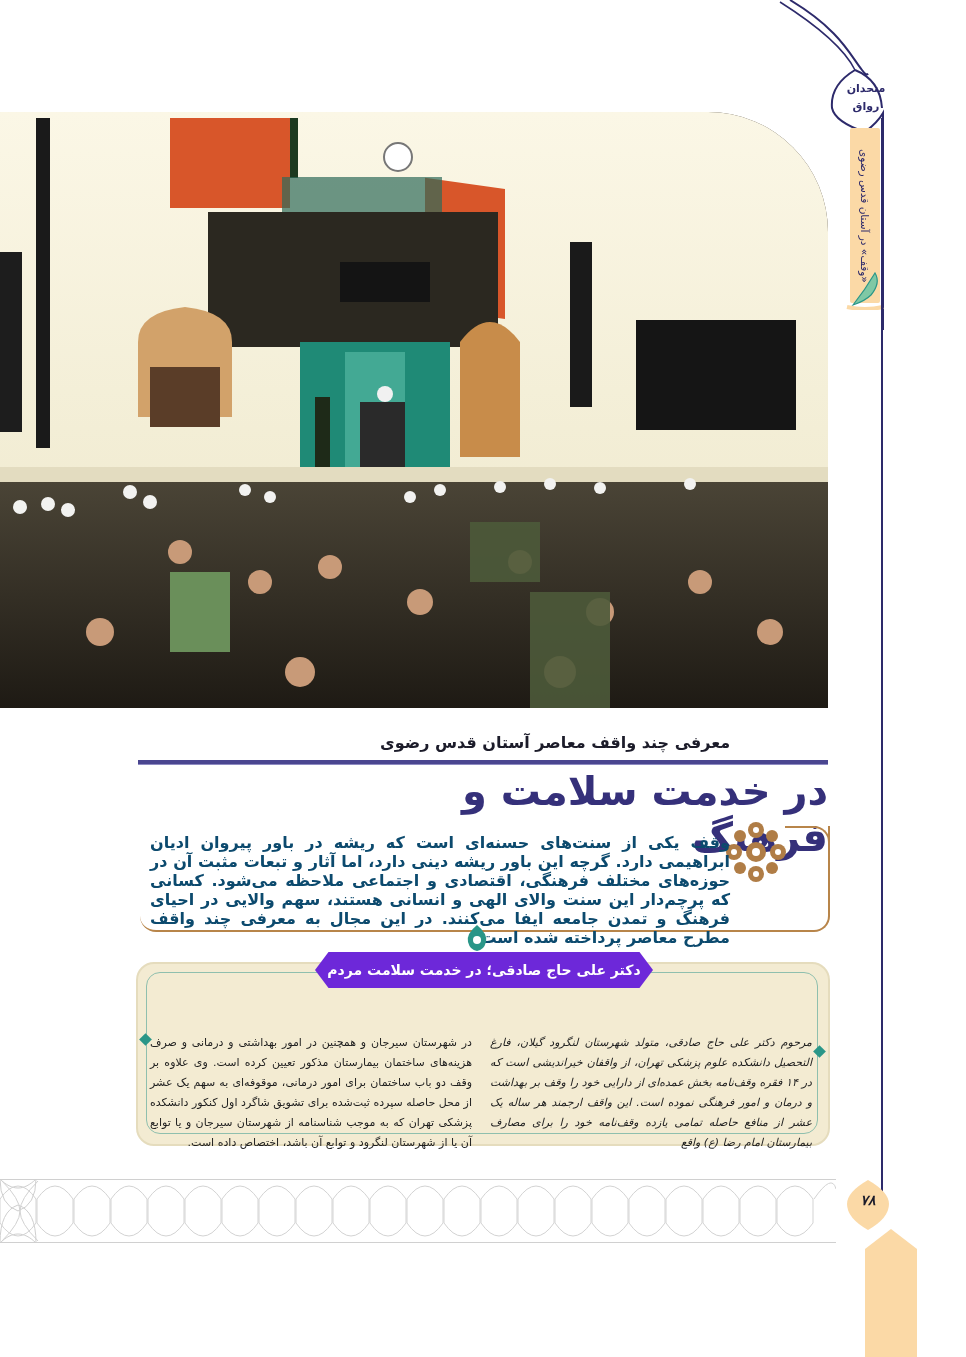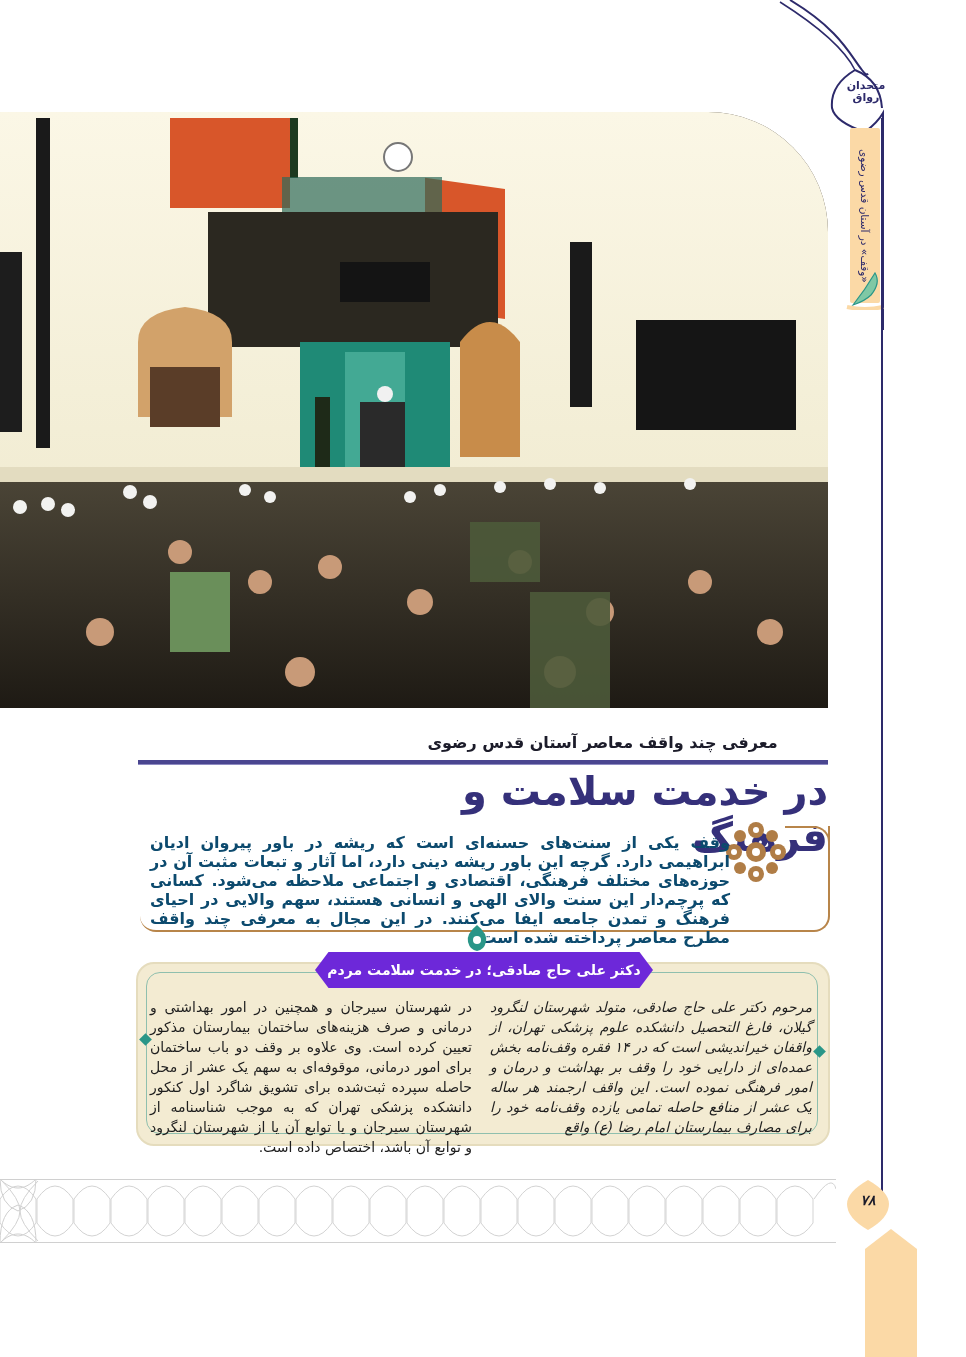--- a/index.html
+++ b/index.html
@@ -6,56 +6,56 @@
   body{width:966px;height:1357px;position:relative;background:#ffffff;overflow:hidden;font-family:"DejaVu Sans",sans-serif;}
   .abs{position:absolute;}
   
   #arch-svg{left:770px;top:0;width:196px;height:340px;}
   .side-band{left:850px;top:128px;width:30px;height:175px;background:#fbd9a6;border-radius:2px;}
   .side-band-text{position:absolute;left:0;top:0;width:30px;height:175px;writing-mode:vertical-rl;font-size:10.5px;color:#2d2a6b;display:flex;align-items:center;justify-content:center;direction:rtl;}
   .vline{left:881px;top:118px;width:2px;height:1080px;background:#2d2a6b;}
   
   .photo{left:0;top:112px;width:828px;height:596px;border-top-right-radius:120px;overflow:hidden;background:#3a3226;}
   
-  .kicker{left:380px;top:733px;width:445px;text-align:center;direction:rtl;font-size:16px;color:#1c1c2a;font-weight:bold;}
+  .kicker{left:380px;top:733px;width:445px;text-align:left;direction:rtl;font-size:16px;color:#1c1c2a;font-weight:bold;}
   .kicker-rule{left:138px;top:760px;width:690px;height:4px;background:#4a4690;}
   .kicker-rule2{left:138px;top:764px;width:690px;height:1px;background:#8e8bc2;}
   .title{left:380px;top:768px;width:448px;text-align:right;direction:rtl;font-size:40px;font-weight:bold;color:#35307a;letter-spacing:-1px;}
   
   .intro-box{left:140px;top:826px;width:688px;height:104px;border:2px solid #b8854a;border-left:none;border-top:none;border-radius:0 0 16px 16px;}
   .intro-box-top{left:785px;top:826px;width:43px;height:16px;border-top:2px solid #b8854a;border-right:2px solid #b8854a;border-top-right-radius:16px;}
   .intro-text{left:150px;top:833px;width:580px;direction:rtl;text-align:justify;text-align-last:right;font-size:16px;line-height:19px;color:#0c4a6e;font-weight:bold;}
   .ornament{left:722px;top:818px;width:68px;height:68px;}
   .teal-medallion{left:464px;top:924px;width:26px;height:28px;}
   
   .section-box{left:136px;top:962px;width:690px;height:180px;background:#f3ebd2;border-radius:18px;border:2px solid #e5dcbd;}
   .section-inner{left:146px;top:972px;width:670px;height:160px;border:1px solid #8fbfae;border-radius:14px;}
   .section-banner{left:315px;top:952px;width:338px;height:36px;background:#6d28d9;clip-path:polygon(4% 0,96% 0,100% 50%,96% 100%,4% 100%,0 50%);display:flex;align-items:center;justify-content:center;}
   .section-banner-title{color:#ffffff;font-size:14px;font-weight:bold;direction:rtl;}
-  .col{direction:rtl;text-align:justify;text-align-last:right;font-size:14px;line-height:20px;color:#1e1e1e;}
+  .col{direction:rtl;text-align:justify;text-align-last:right;font-size:11px;line-height:20px;color:#1e1e1e;margin-top:36px;}
   .col-right{left:490px;top:997px;width:322px;font-style:italic;}
   .col-left{left:150px;top:997px;width:322px;}
   .dot{width:9px;height:9px;background:#2a9688;transform:rotate(45deg);}
   
   .footer-pattern{left:0;top:1179px;width:836px;height:64px;}
   .page-num-badge{left:847px;top:1180px;width:42px;height:50px;}
   .page-num{left:847px;top:1192px;width:42px;text-align:center;font-size:14px;font-weight:bold;color:#1c1c2a;font-style:italic;}
   .bottom-tab{left:865px;top:1229px;width:52px;height:128px;}
 </style>
 </head>
 <body>
 
 <svg class="abs" id="arch-svg" viewBox="0 0 196 340">
   <path d="M20 0 C 70 30, 80 55, 92 70 C 98 78, 96 72, 98 75" fill="none" stroke="#2d2a6b" stroke-width="2"></path>
   <path d="M10 2 Q 70 40 85 70" fill="none" stroke="#2d2a6b" stroke-width="1.5"></path>
   <path d="M85 70 Q 60 85 62 108 Q 65 122 95 132 Q 108 122 113 113 L 113 330" fill="none" stroke="#2d2a6b" stroke-width="2"></path>
   <path d="M85 70 Q 110 80 112 108" fill="none" stroke="#2d2a6b" stroke-width="2"></path>
 </svg>
 
-<div class="abs" style="left:840px;top:80px;width:52px;height:42px;color:#2d2a6b;font-size:11px;font-weight:bold;direction:rtl;text-align:center;line-height:12px;">متحدان رواق</div>
+<div class="abs" style="left:840px;top:80px;width:52px;height:42px;color:#2d2a6b;font-size:11px;font-weight:bold;direction:rtl;text-align:center;line-height:18px;">متحدان رواق</div>
 
 <div class="abs side-band">
   <div class="side-band-text">«وقف» در آستان قدس رضوی</div>
 </div>
 <svg class="abs" style="left:845px;top:265px;width:40px;height:45px" viewBox="0 0 40 45">
   <path d="M8 40 Q 20 25 30 8 Q 36 18 26 30 Q 20 36 8 40Z" fill="#7fc8a5" stroke="#2a9688" stroke-width="1.2"></path>
   <path d="M2 42 Q 20 46 38 42" fill="none" stroke="#fbd9a6" stroke-width="4"></path>
 </svg>
 
 <div class="abs vline"></div>

